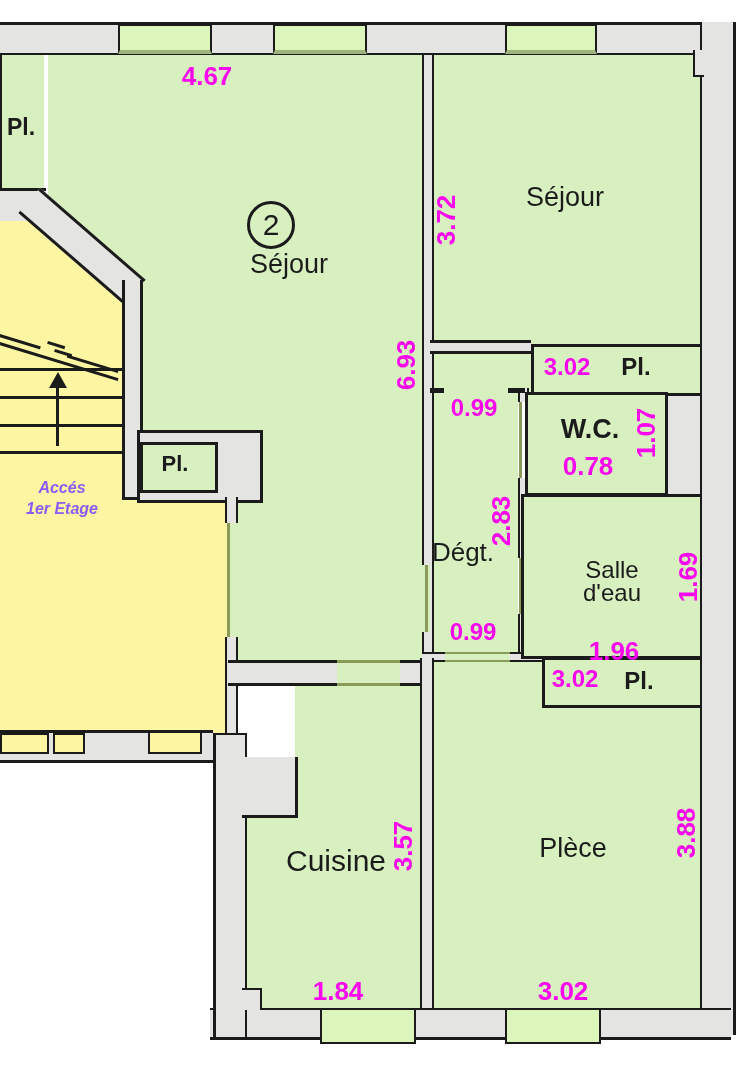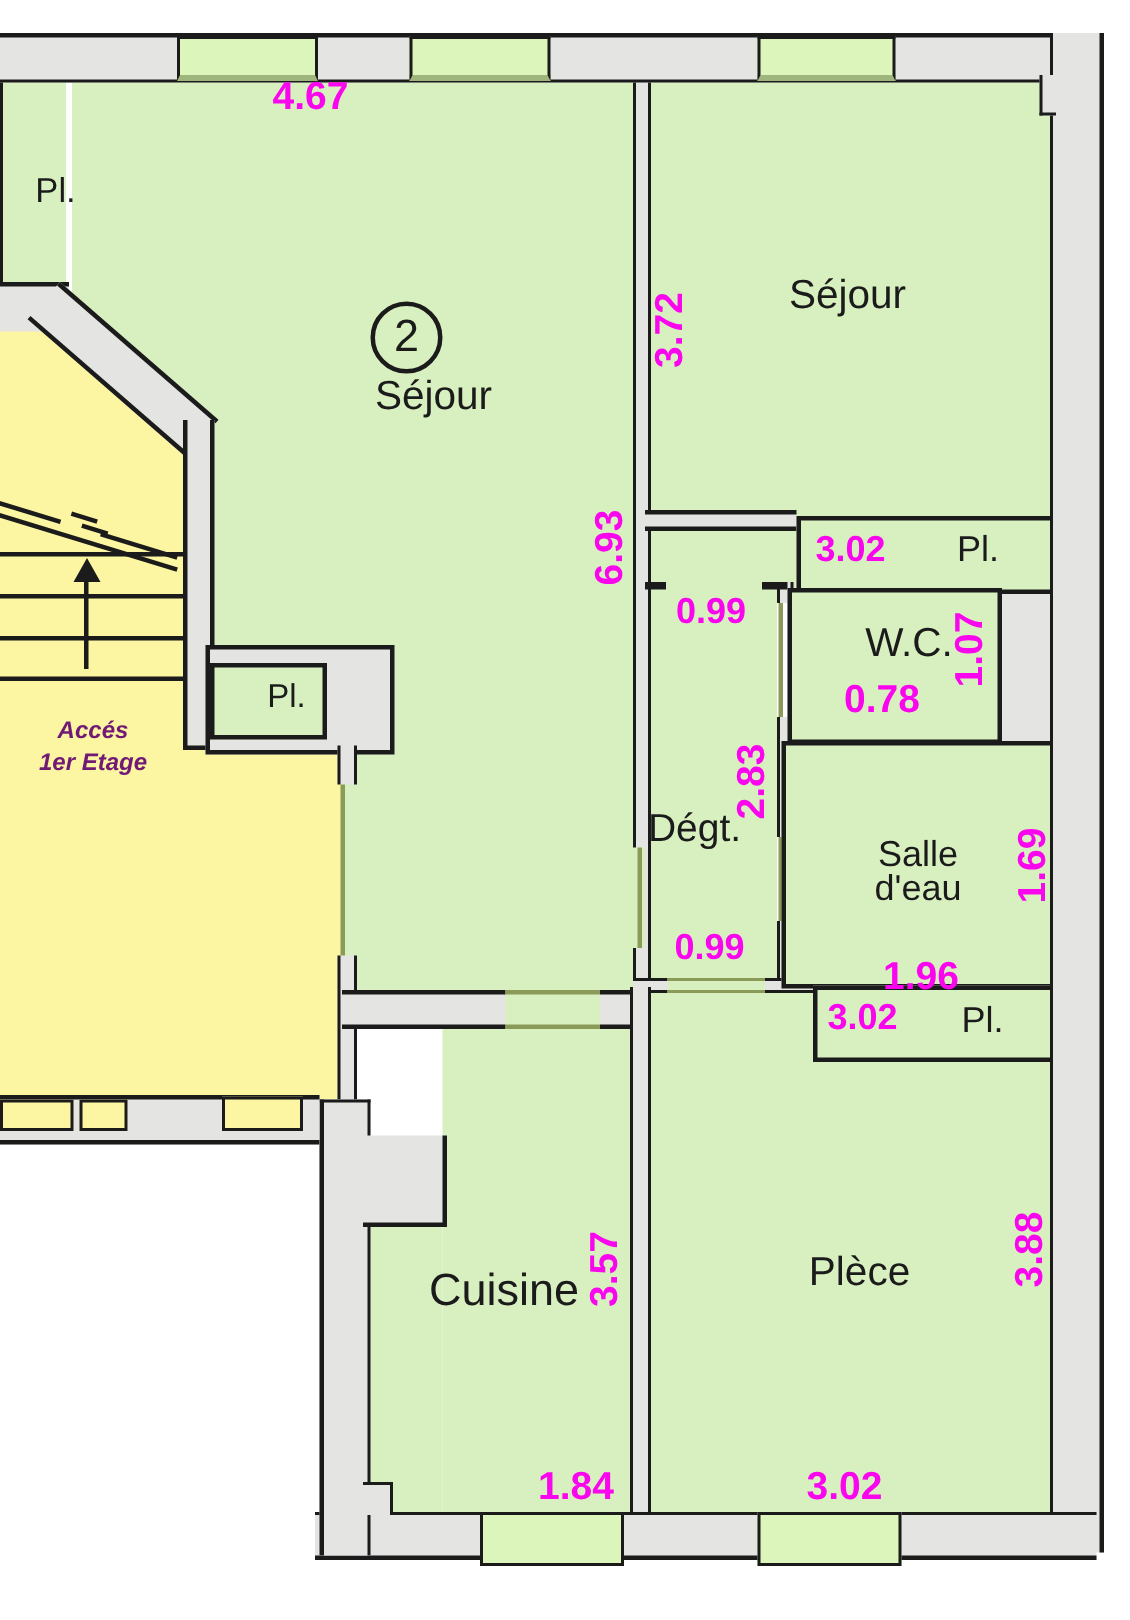--- a/index.html
+++ b/index.html
@@ -10,28 +10,28 @@
   .abs{position:absolute;}
   .room{background:#d8f0c0;}
   .wall{background:#e4e4e2;}
   .yellow{background:#fcf5a1;}
   .blackline{background:#1b1b1b;}
   .olive{background:#8a9a58;}
   .box{background:#d8f0c0;border:3px solid #1b1b1b;}
   .window{background:#dcf5ba;border:2px solid #1b1b1b;border-bottom:4px solid #9eb57e;}
   .ywindow{background:#fcf5a1;border:2px solid #1b1b1b;}
   .lbl{color:#1b1b1b;font-size:26px;white-space:nowrap;transform:translate(-50%,-50%);}
-  .lblb{font-weight:400;margin-left:16px;}
+  .lblb{font-weight:700;}
   .dim{color:#fa06ee;font-weight:700;font-size:26px;white-space:nowrap;transform:translate(-50%,-50%);}
   .dimv{transform:translate(-50%,-50%) rotate(-90deg);}
   .small{font-size:24px;}
   .rot17{transform:rotate(17deg);transform-origin:top left;}
   .circle{border:3px solid #1b1b1b;border-radius:50%;display:flex;align-items:center;justify-content:center;
           font-size:30px;color:#1b1b1b;background:transparent;}
-  .stairs-label{color:#701a75;font-size:16px;font-weight:700;font-style:italic;text-align:center;
+  .stairs-label{color:#8b5cf6;font-size:16px;font-weight:700;font-style:italic;text-align:center;
                 line-height:21px;transform:translate(-50%,-50%);white-space:nowrap;}
 </style>
 </head>
 <body>
 
 <div id="plan">
 
   <div class="abs room" style="left:48px;top:50px;width:374px;height:630px;"></div>
   <div class="abs room" style="left:430px;top:50px;width:270px;height:298px;"></div>
   <div class="abs room" style="left:430px;top:348px;width:270px;height:44px;"></div>
@@ -112,21 +112,21 @@
   <div class="abs wall" style="left:213px;top:733px;width:29px;height:302px;border-left:3px solid #1b1b1b;border-right:2px solid #1b1b1b;border-top:2px solid #1b1b1b;"></div>
   <div class="abs wall" style="left:242px;top:757px;width:53px;height:58px;border-right:3px solid #1b1b1b;border-bottom:3px solid #1b1b1b;"></div>
   <div class="abs wall" style="left:242px;top:988px;width:18px;height:20px;border-top:2px solid #1b1b1b;border-right:2px solid #1b1b1b;"></div>
 
   <div class="abs wall" style="left:0px;top:730px;width:213px;height:27px;border-top:3px solid #1b1b1b;border-bottom:3px solid #1b1b1b;"></div>
   <div class="abs ywindow" style="left:0px;top:733px;width:45px;height:17px;"></div>
   <div class="abs ywindow" style="left:53px;top:733px;width:28px;height:17px;"></div>
   <div class="abs ywindow" style="left:148px;top:731px;width:50px;height:19px;"></div>
 
   <div class="abs lbl lblb" style="left:21px;top:127px;font-size:23px;">Pl.</div>
-  <div class="abs dim" style="left:207px;top:64px;">4.67</div>
+  <div class="abs dim" style="left:207px;top:76px;">4.67</div>
 
   <div class="abs circle" style="left:247px;top:201px;width:42px;height:42px;">
     <span>2</span>
   </div>
   <div class="abs lbl" style="left:273px;top:264px;font-size:27px;margin-left:16px;">Séjour</div>
   <div class="abs dim dimv" style="left:406px;top:365px;">6.93</div>
 
   <div class="abs lbl" style="left:565px;top:197px;font-size:27px;">Séjour</div>
   <div class="abs dim dimv" style="left:446px;top:220px;">3.72</div>
 
@@ -151,21 +151,21 @@
 
   <div class="abs dim small" style="left:575px;top:679px;">3.02</div>
   <div class="abs lbl lblb" style="left:639px;top:681px;font-size:24px;">Pl.</div>
 
   <div class="abs lbl" style="left:573px;top:848px;font-size:27px;">Plèce</div>
   <div class="abs dim dimv" style="left:686px;top:833px;">3.88</div>
   <div class="abs dim" style="left:563px;top:991px;">3.02</div>
 
   <div class="abs lbl" style="left:336px;top:861px;font-size:30px;">Cuisine</div>
   <div class="abs dim dimv" style="left:403px;top:846px;">3.57</div>
-  <div class="abs dim" style="left:338px;top:991px;margin-left:46px;">1.84</div>
+  <div class="abs dim" style="left:338px;top:991px;">1.84</div>
 
   <div class="abs stairs-label" style="left:62px;top:498px;">
     <div>Accés</div>
     <div>1er Etage</div>
   </div>
   <div class="abs lbl lblb" style="left:175px;top:464px;font-size:22px;">Pl.</div>
 
 </div>
 
 </body></html>

